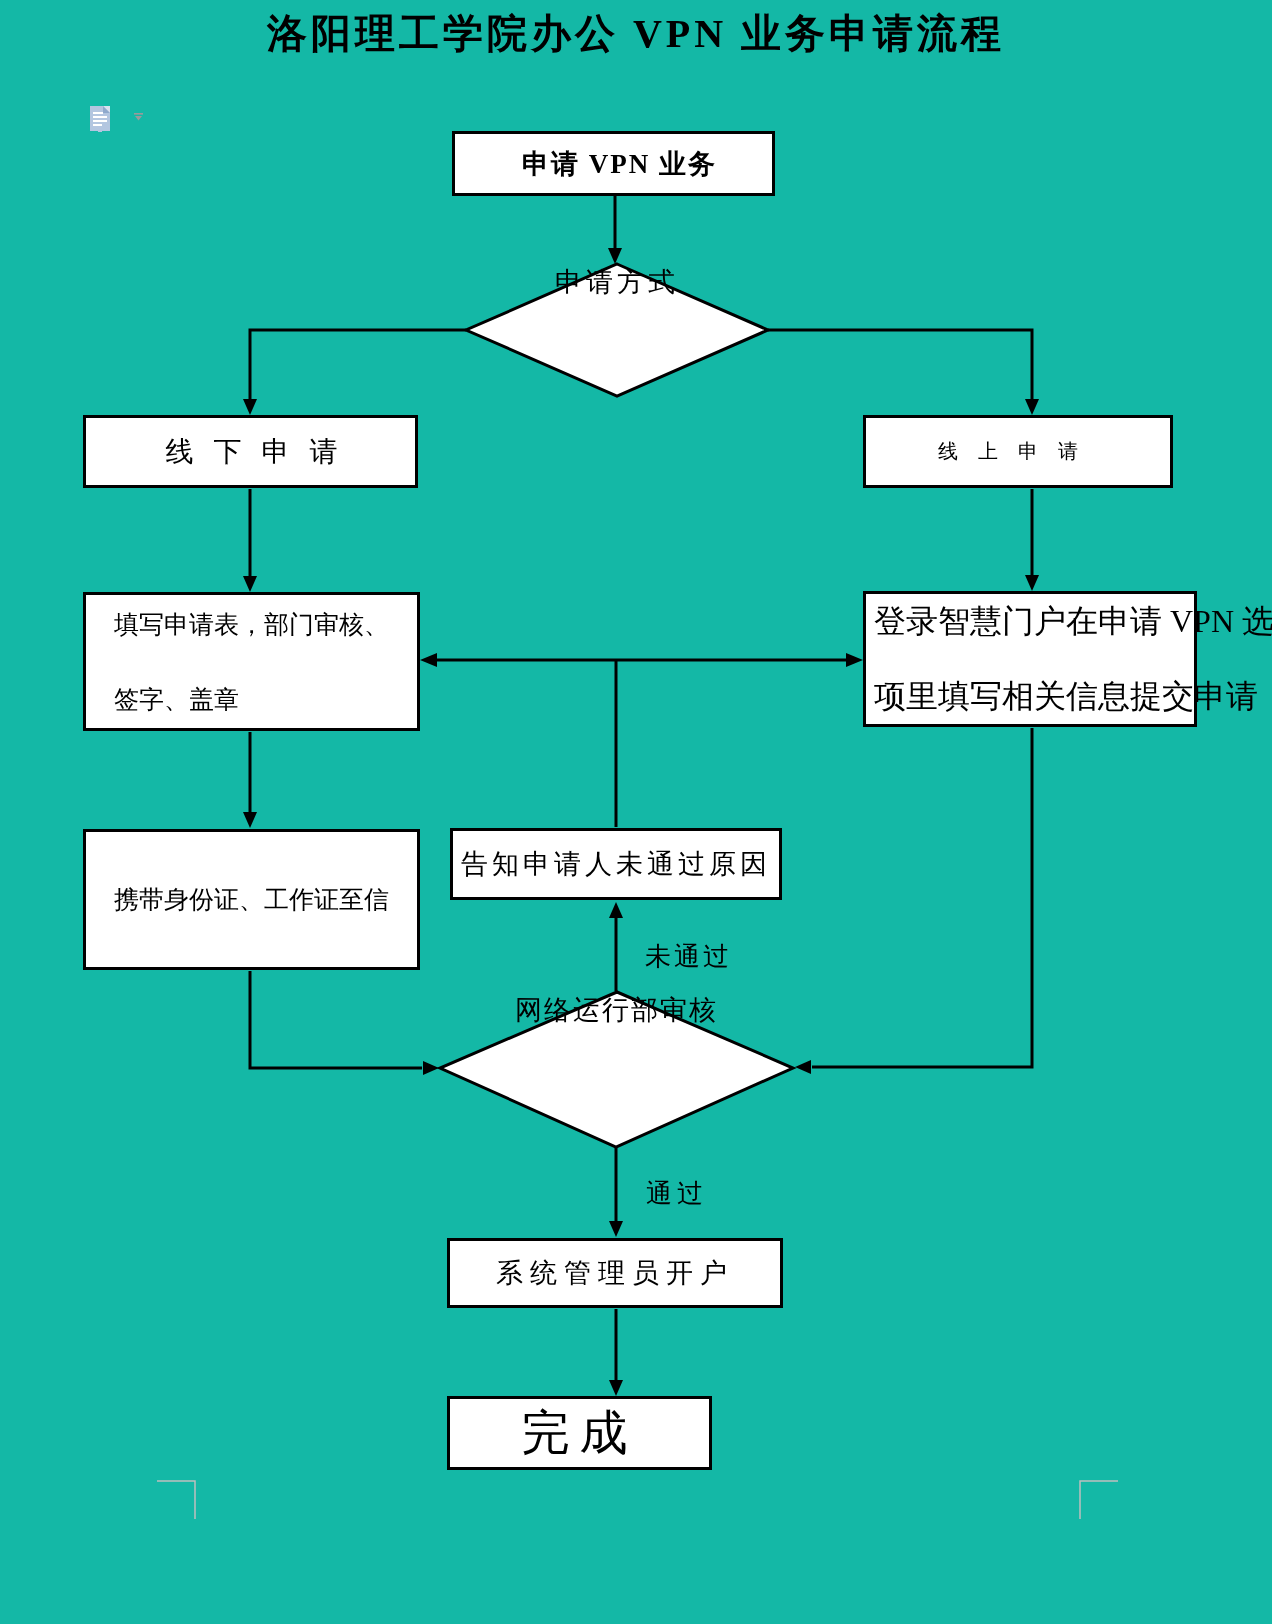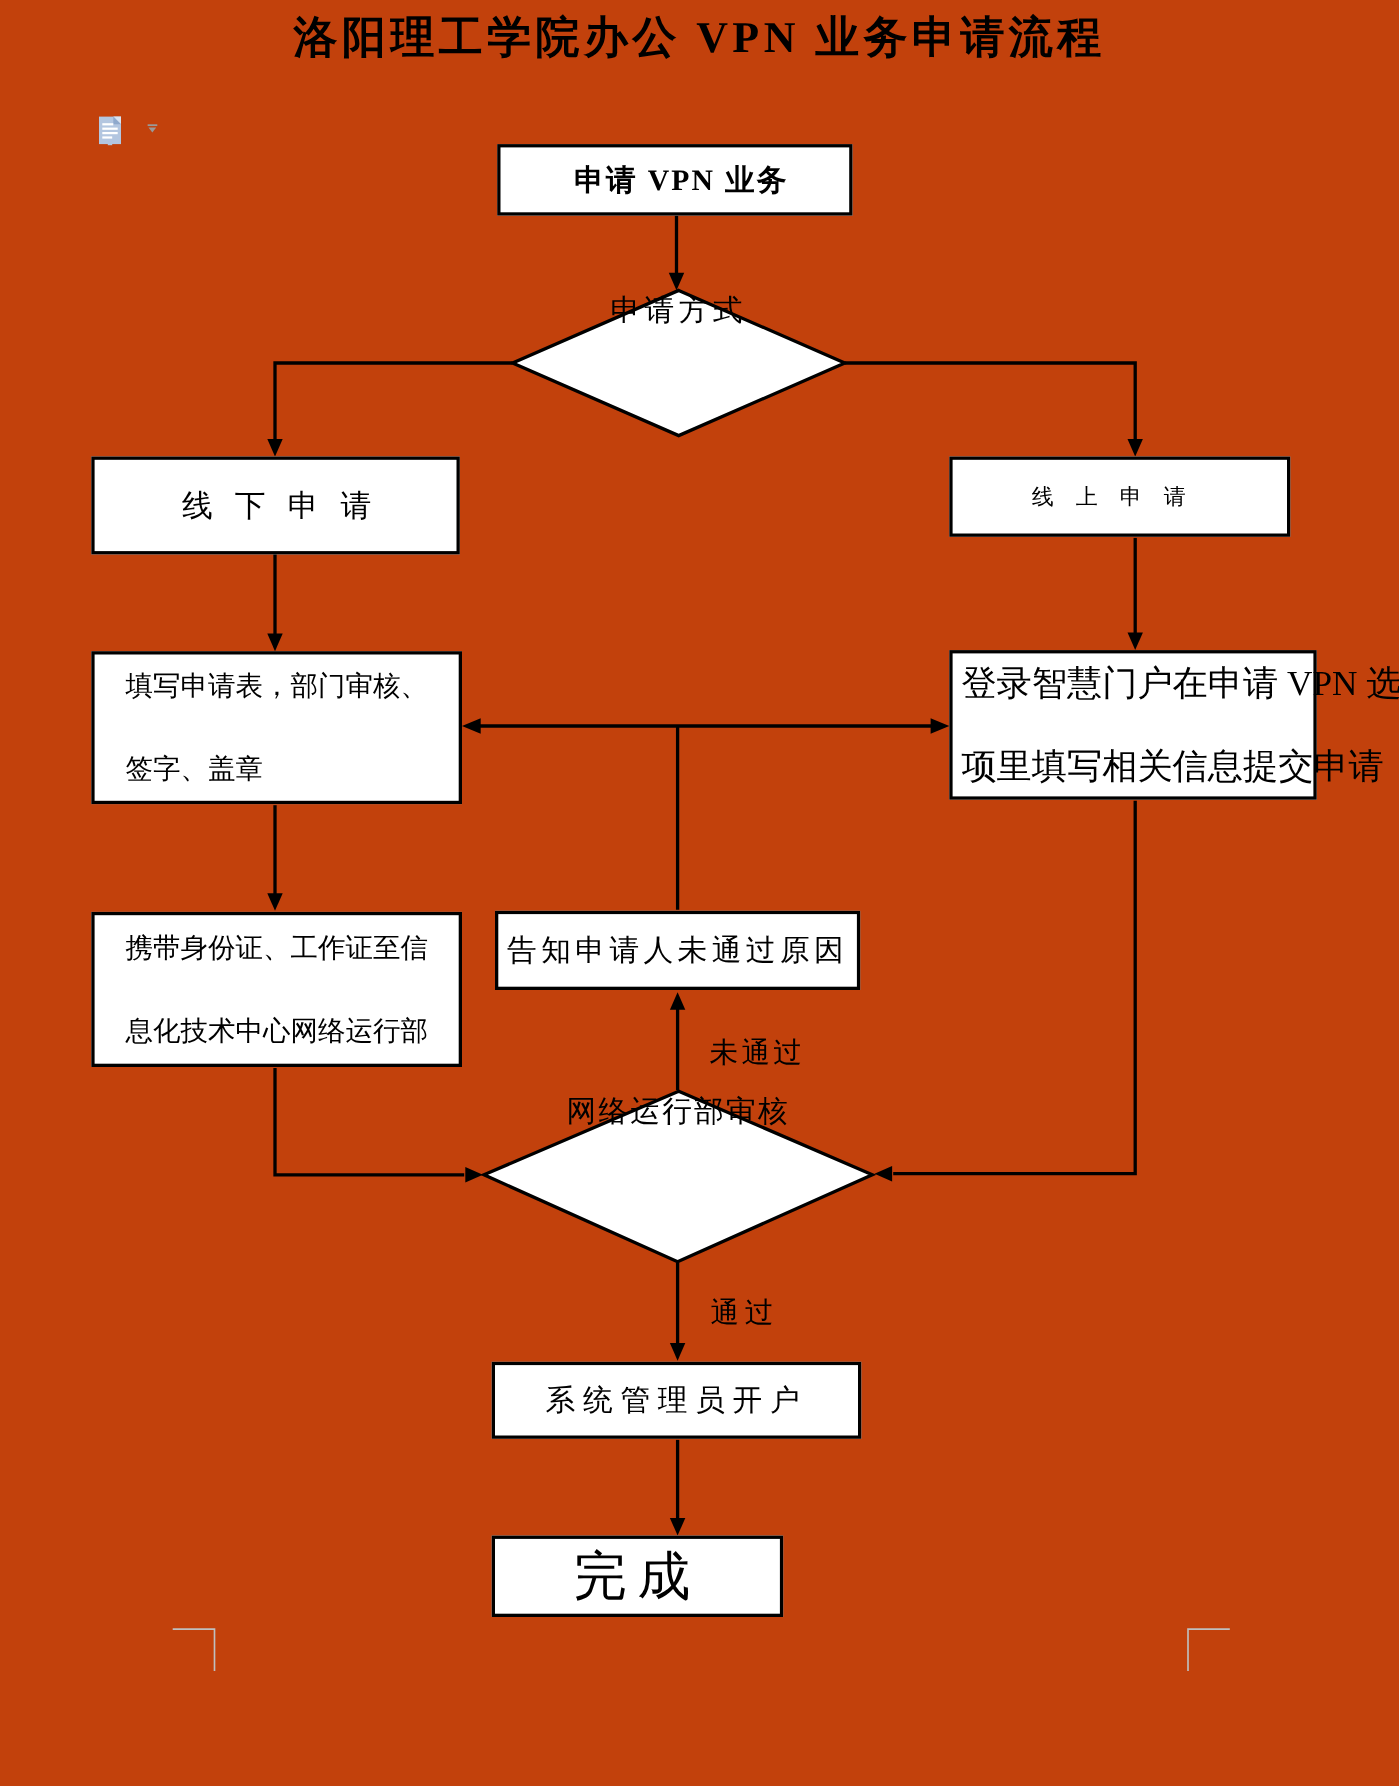--- a/index.html
+++ b/index.html
@@ -1,38 +1,38 @@
 <!DOCTYPE html>
 <html><head>
 <meta charset="utf-8">
 <style>
   html,body{margin:0;padding:0;background:#ffffff;}
   #page{
-    position:relative;width:1272px;height:1624px;background:#c2410c;
+    position:relative;width:1272px;height:1624px;background:#14b8a6;
     font-family:"Liberation Serif","DejaVu Serif",serif;color:#000;overflow:hidden;
   }
   #page-title{
     position:absolute;left:0;top:6px;width:100%;margin:0;
     text-align:center;font-size:40px;font-weight:bold;letter-spacing:4px;
   }
   #connectors{position:absolute;left:0;top:0;width:1272px;height:1624px;}
   .box{
     position:absolute;border:3px solid #000;background:#fff;box-sizing:border-box;
     display:flex;align-items:center;justify-content:center;
   }
   .box.twoline{flex-direction:column;align-items:flex-start;justify-content:center;}
   .twoline .ln{line-height:75px;white-space:nowrap;}
   .dlabel{
     position:absolute;display:flex;align-items:flex-start;justify-content:center;
     pointer-events:none;
   }
   .edge-label{position:absolute;white-space:nowrap;}
   #node-start{left:452px;top:131px;width:323px;height:65px;font-size:27px;font-weight:bold;letter-spacing:2px;padding-left:12px;}
   #dlabel-method{left:466px;top:264px;width:302px;height:132px;font-size:27px;letter-spacing:4px;}
-  #node-offline{left:83px;top:415px;width:335px;height:89px;font-size:28px;letter-spacing:20px;padding-left:22px;}
+  #node-offline{left:83px;top:415px;width:335px;height:73px;font-size:28px;letter-spacing:20px;padding-left:22px;}
   #node-online{left:863px;top:415px;width:310px;height:73px;font-size:20px;letter-spacing:20px;}
   #node-fill{left:83px;top:592px;width:337px;height:139px;font-size:25px;padding-left:28px;}
   #node-portal{left:863px;top:591px;width:334px;height:136px;font-size:32px;padding-left:8px;}
   #node-notify{left:450px;top:828px;width:332px;height:72px;font-size:27px;letter-spacing:4px;}
   #node-carry{left:83px;top:829px;width:337px;height:141px;font-size:25px;padding-left:28px;}
   #dlabel-review{left:440px;top:992px;width:353px;height:155px;font-size:27px;letter-spacing:2px;}
   #node-open{left:447px;top:1238px;width:336px;height:70px;font-size:27px;letter-spacing:7px;}
   #node-finish{left:447px;top:1396px;width:265px;height:74px;font-size:48px;letter-spacing:10px;}
   #label-notpassed{left:645px;top:939px;font-size:26px;letter-spacing:3px;}
   #label-passed{left:646px;top:1176px;font-size:26px;letter-spacing:5px;}
@@ -138,21 +138,20 @@
     <span class="ln">登录智慧门户在申请 VPN 选</span>
     <span class="ln">项里填写相关信息提交申请</span>
   </div>
 
   <div class="box" id="node-notify">
     <span>告知申请人未通过原因</span>
   </div>
 
   <div class="box twoline" id="node-carry">
     <span class="ln">携带身份证、工作证至信</span>
-    <span class="ln">息化技术中心网络运行部</span>
   </div>
 
   <div class="dlabel" id="dlabel-review">
     <span>网络运行部审核</span>
   </div>
 
   <div class="box" id="node-open">
     <span>系统管理员开户</span>
   </div>
 

